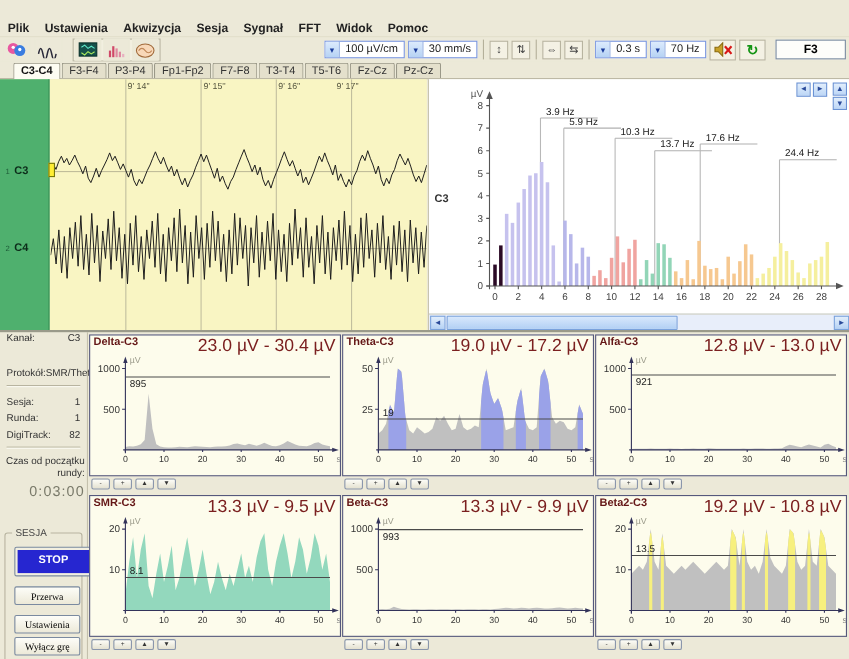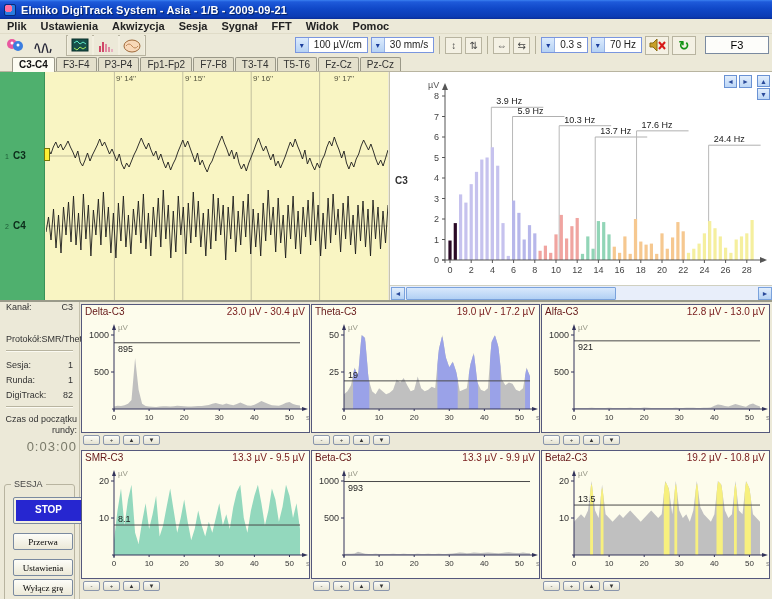--- a/index.html
+++ b/index.html
@@ -26,21 +26,21 @@
   .tool-group { display:flex; border:1px solid #b8b4a0; background:#f2efe0; padding:0 1px; height:21px; align-items:center; gap:2px; margin-left:6px; }
   .tb-right { position:absolute; right:3px; top:1px; height:20px; display:flex; align-items:center; gap:3px; }
   .combo { display:flex; height:16px; border:1px solid #7a96df; background:#fff; align-items:stretch; }
   .combo-btn { width:13px; background:linear-gradient(180deg,#dcebfd,#b6d2f4); color:#1a3c9c; font-size:8px;
     display:flex; align-items:center; justify-content:center; border-right:1px solid #9ab4e4; cursor:pointer; }
   .combo-val { font-size:10px; padding:1px 5px 0 5px; white-space:nowrap; }
   .tb-sep { width:1px; height:18px; background:#b4b09a; margin:0 2px; }
   .mini-tool { width:17px; height:17px; font-size:10px; color:#444; background:#f4f1e4; border:1px solid #b8b4a0; cursor:pointer; padding:0; }
   .icon-tool { width:24px; height:19px; background:#f4f1e4; border:1px solid #b8b4a0; cursor:pointer; display:flex; align-items:center; justify-content:center; padding:0; }
   .refresh-glyph { color:#149414; font-weight:bold; font-size:13px; line-height:1; }
-  .f3-btn { width:64px; height:18px; background:#fdfdfa; border:1px solid #7a8aa0; font-size:11px; font-weight:normal; cursor:pointer; margin-left:6px; }
+  .f3-btn { width:64px; height:18px; background:#fdfdfa; border:1px solid #7a8aa0; font-size:11px; font-weight:bold; cursor:pointer; margin-left:6px; }
 
   
   .tabstrip { position:absolute; left:0; top:56px; width:772px; height:16px; display:flex; align-items:flex-end; padding-left:12px; border-bottom:1px solid #b8b4a0; background:#ece9d8; }
   .tab { font-size:10px; padding:1px 6px 1px 6px; background:#e4e0cc; border:1px solid #9a9888; border-bottom:none; border-radius:2px 2px 0 0; margin-right:1px; cursor:pointer; color:#333; }
   .tab.active { background:#fdfcf2; font-weight:bold; color:#111; position:relative; top:1px; padding-bottom:2px; }
 
   
   .main { position:absolute; left:0; top:72px; width:772px; height:228px; }
   .eeg-panel { position:absolute; left:0; top:0; width:388px; height:228px; background:#f9f5c3; }
   .chan-col { position:absolute; left:0; top:0; width:45px; height:228px; background:#4fb06e; border-right:1px solid #3a9158; }
@@ -72,36 +72,32 @@
   .sesja-legend { position:absolute; top:-6px; left:6px; background:#ece9d8; padding:0 3px; font-size:9px; color:#444; }
   .stop-btn { position:absolute; left:8px; top:12px; width:71px; height:27px; background:#f2efe0; border:1px solid #7a8aa0; border-radius:2px; padding:2px; cursor:pointer; }
   .stop-inner { display:block; width:100%; height:100%; background:#2626d0; color:#fff; font-size:10px; font-weight:bold; text-align:center; line-height:19px; }
   .xp-btn { position:absolute; left:8px; width:60px; height:17px; background:linear-gradient(180deg,#fdfdf8,#ece9d8); border:1px solid #7a8aa0; border-radius:2px; font-size:9px; cursor:pointer; font-family:Liberation Serif, serif; }
 
   .grid { position:absolute; left:81px; top:2px; width:691px; height:297px;
     display:grid; grid-template-columns:229px 229px 229px; grid-template-rows:145px 145px; column-gap:1px; row-gap:1px; }
   .cell {}
   .card { width:229px; height:129px; background:#fdfcec; border:1px solid #55587c; }
   .card-head { height:14px; display:flex; justify-content:space-between; padding:1px 4px 0 3px; }
-  .c-name { font-size:10px; font-weight:normal; color:#641616; }
-  .c-range { font-size:10px; color:#7b2020; }
+  .c-name { font-size:10px; font-weight:bold; color:#641616; }
+  .c-range { font-size:16px; color:#7b2020; }
   .mini-btns { height:14px; display:flex; gap:3px; padding:2px 0 0 2px; }
   .mb { width:17px; height:10px; font-size:6px; line-height:1; color:#333; background:linear-gradient(180deg,#fdfdf8,#e4e1d0); border:1px solid #8a96ac; border-radius:2px; padding:0; cursor:pointer; }
 
   svg { display:block; }
 </style>
 </head>
 <body>
 
 <div id="root">
 
-  <div class="titlebar">
-    <span class="app-icon"></span>
-    <span class="title-text">Elmiko DigiTrack System   -   Asia   -   1/B   -   2009-09-21</span>
-  </div>
 
   <div class="menubar">
     <span class="menu-item">Plik</span>
     <span class="menu-item">Ustawienia</span>
     <span class="menu-item">Akwizycja</span>
     <span class="menu-item">Sesja</span>
     <span class="menu-item">Sygnał</span>
     <span class="menu-item">FFT</span>
     <span class="menu-item">Widok</span>
     <span class="menu-item">Pomoc</span>
@@ -216,21 +212,21 @@
             <line x1="205.2" y1="0" x2="205.2" y2="228" stroke="#c2bf9e" stroke-width="1"></line>
             <line x1="273.6" y1="0" x2="273.6" y2="228" stroke="#c2bf9e" stroke-width="1"></line>
             <line x1="0" y1="84" x2="342" y2="84" stroke="#9a977e" stroke-width="0.6"></line>
             <polyline points="0.0,81 2.4,77 4.9,82 7.3,75 9.8,70 12.2,76 14.7,72 17.1,78 19.5,74 22.0,69 24.4,75 26.9,80 29.3,86 31.8,79 34.2,90 36.6,94 39.1,88 41.5,81 44.0,89 46.4,83 48.9,78 51.3,73 53.7,67 56.2,74 58.6,70 61.1,76 63.5,82 66.0,77 68.4,83 70.8,89 73.3,82 75.7,92 78.2,97 80.6,91 83.1,95 85.5,89 87.9,83 90.4,78 92.8,72 95.3,66 97.7,72 100.2,77 102.6,71 105.0,78 107.5,84 109.9,79 112.4,88 114.8,82 117.3,90 119.7,96 122.1,90 124.6,98 127.0,92 129.5,87 131.9,80 134.4,74 136.8,68 139.2,75 141.7,69 144.1,76 146.6,83 149.0,90 151.5,81 153.9,93 156.3,88 158.8,95 161.2,100 163.7,93 166.1,89 168.6,82 171.0,76 173.4,70 175.9,64 178.3,71 180.8,77 183.2,84 185.7,78 188.1,87 190.5,80 193.0,91 195.4,97 197.9,92 200.3,99 202.8,91 205.2,85 207.6,79 210.1,72 212.5,66 215.0,73 217.4,79 219.9,74 222.3,81 224.7,88 227.2,82 229.6,94 232.1,89 234.5,96 237.0,90 239.4,84 241.8,77 244.3,70 246.7,75 249.2,67 251.6,74 254.1,80 256.5,87 258.9,78 261.4,92 263.8,86 266.3,93 268.7,98 271.2,91 273.6,96 276.0,88 278.5,83 280.9,75 283.4,69 285.8,74 288.3,65 290.7,72 293.1,78 295.6,86 298.0,79 300.5,91 302.9,97 305.4,90 307.8,95 310.2,87 312.7,82 315.1,74 317.6,68 320.0,73 322.5,78 324.9,72 327.3,79 329.8,87 332.2,93 334.7,88 337.1,94 339.6,86 342.0,78" fill="none" stroke="#1c1c1c" stroke-width="0.9"></polyline>
             <line x1="0" y1="154" x2="342" y2="154" stroke="#9a977e" stroke-width="0.6"></line>
             <polyline points="0.0,160 2.5,145 5.0,168 7.5,137 10.0,176 12.5,143 15.0,181 17.5,135 20.0,163 22.5,130 25.0,170 27.5,124 30.0,173 32.5,141 34.9,178 37.4,122 39.9,167 42.4,133 44.9,184 47.4,138 49.9,163 52.4,127 54.9,173 57.4,120 59.9,165 62.4,135 64.9,181 67.4,141 69.9,186 72.4,131 74.9,169 77.4,124 79.9,175 82.4,143 84.9,182 87.4,137 89.9,163 92.4,129 94.9,171 97.4,122 99.9,177 102.4,141 104.8,184 107.3,135 109.8,165 112.3,126 114.8,175 117.3,118 119.8,167 122.3,133 124.8,186 127.3,139 129.8,180 132.3,124 134.8,163 137.3,135 139.8,182 142.3,131 144.8,171 147.3,120 149.8,165 152.3,129 154.8,175 157.3,141 159.8,184 162.3,137 164.8,177 167.3,122 169.8,169 172.2,126 174.7,163 177.2,133 179.7,188 182.2,135 184.7,167 187.2,124 189.7,180 192.2,139 194.7,173 197.2,129 199.7,165 202.2,122 204.7,182 207.2,137 209.7,175 212.2,141 214.7,184 217.2,131 219.7,169 222.2,118 224.7,163 227.2,135 229.7,180 232.2,126 234.7,171 237.2,143 239.6,186 242.1,133 244.6,167 247.1,124 249.6,177 252.1,139 254.6,182 257.1,135 259.6,165 262.1,128 264.6,173 267.1,120 269.6,169 272.1,133 274.6,184 277.1,141 279.6,177 282.1,126 284.6,171 287.1,122 289.6,163 292.1,137 294.6,180 297.1,131 299.6,167 302.1,124 304.6,173 307.1,143 309.5,182 312.0,133 314.5,169 317.0,129 319.5,175 322.0,137 324.5,184 327.0,128 329.5,167 332.0,135 334.5,177 337.0,139 339.5,171 342.0,133" fill="none" stroke="#1c1c1c" stroke-width="0.9"></polyline>
           </svg>
         <span class="time-label" style="left:70px">9' 14''</span>
         <span class="time-label" style="left:139px">9' 15''</span>
         <span class="time-label" style="left:207px">9' 16''</span>
-        <span class="time-label" style="left:288px">9' 17''</span>
+        <span class="time-label" style="left:260px">9' 17''</span>
         <div class="chan-marker"></div>
       </div>
     </div>
     <div class="fft-panel">
       <div class="fft-nav">
         <button class="nav-btn">◄</button>
         <button class="nav-btn">►</button>
         <span class="nav-col">
           <button class="nav-btn">▲</button>
           <button class="nav-btn">▼</button>

